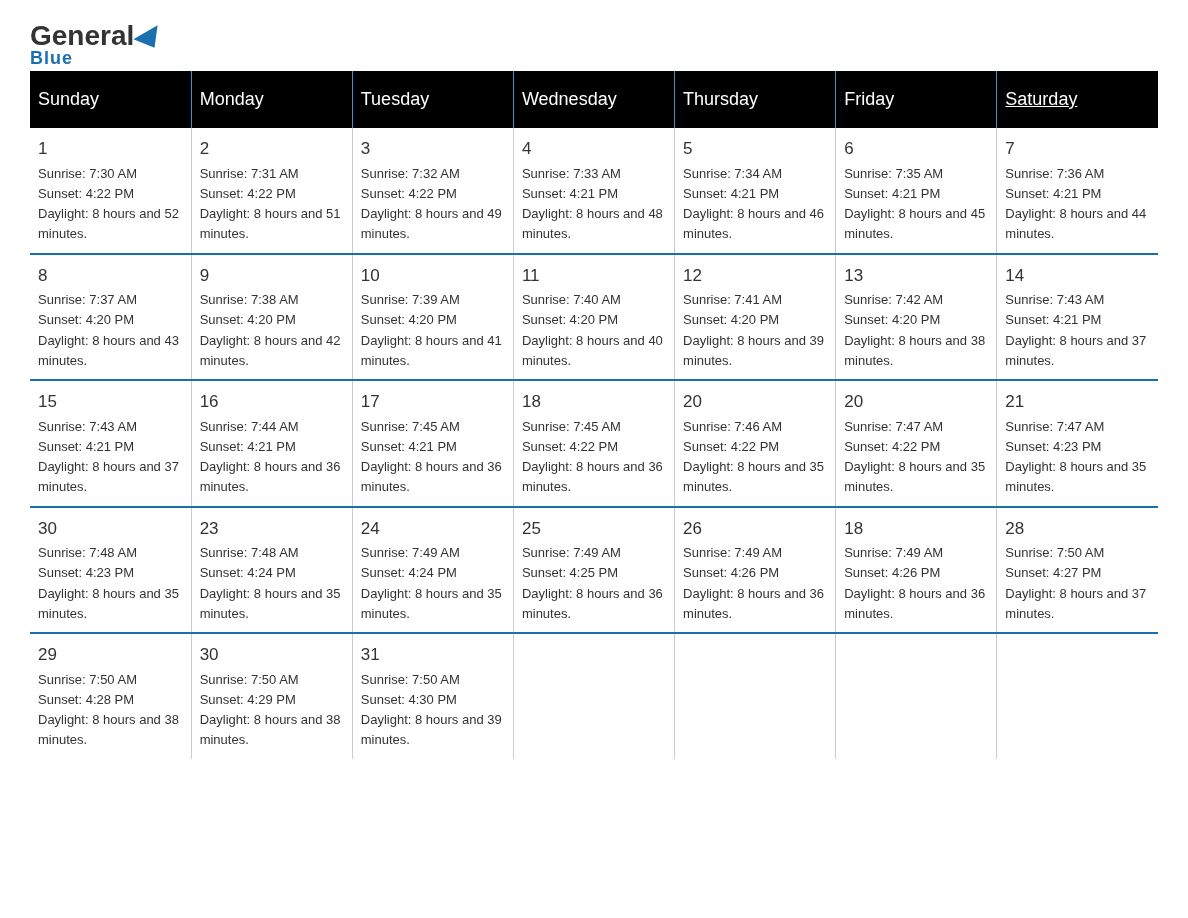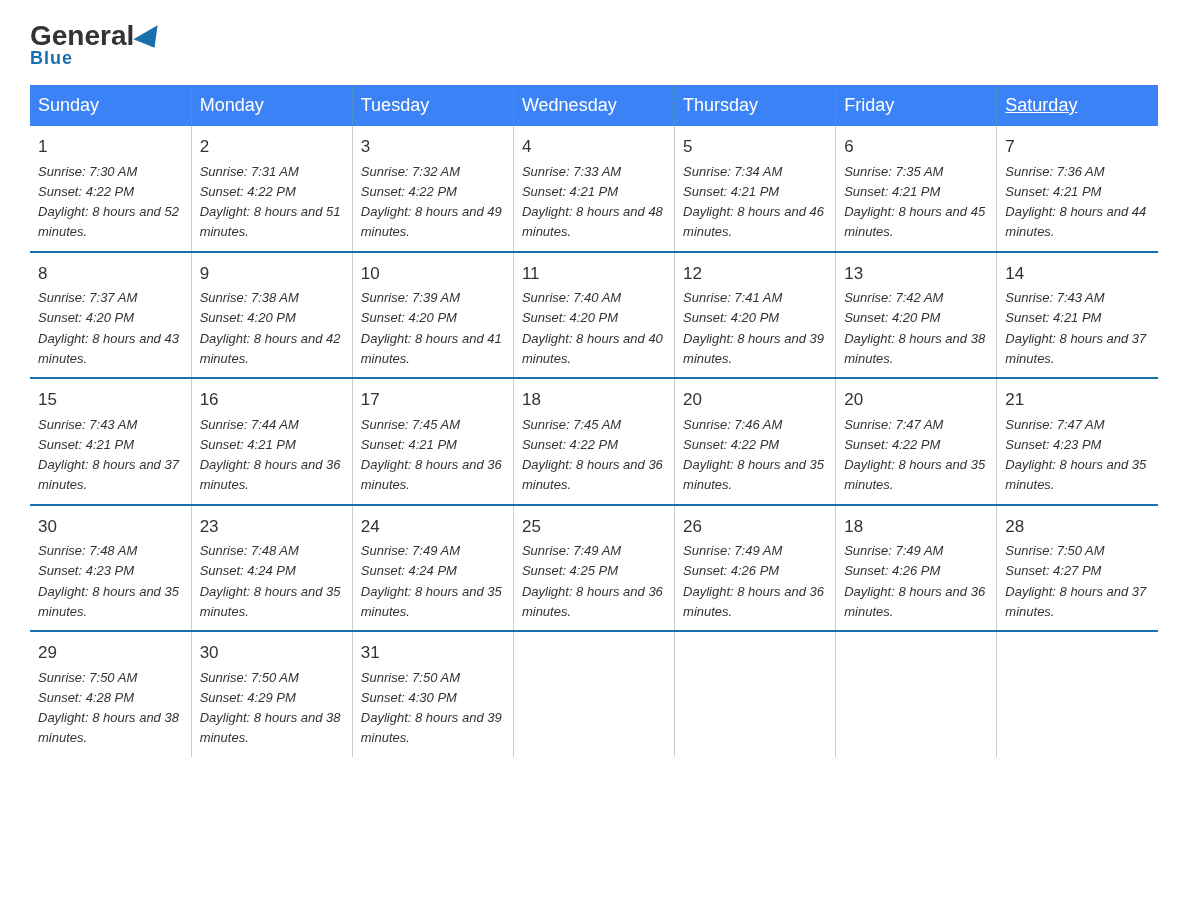--- a/index.html
+++ b/index.html
@@ -8,21 +8,21 @@
       background: #fff;
       color: #333;
       padding: 20px 30px;
       width: 1188px;
       min-height: 918px;
     }
     .header {
       display: flex;
       justify-content: space-between;
       align-items: center;
-      margin-bottom: 16px;
+      margin-bottom: 2px;
     }
     .logo {
       display: flex;
       flex-direction: column;
       align-items: flex-start;
     }
     .logo-text {
       display: flex;
       align-items: center;
       font-size: 28px;
@@ -63,23 +63,23 @@
       font-size: 20px;
       color: #555;
       margin-top: 4px;
     }
     table {
       width: 100%;
       border-collapse: collapse;
       table-layout: fixed;
     }
     thead th {
-      background-color: #3b82f6;
+      background-color: #000000;
       color: #fff;
-      padding: 10px 8px;
+      padding: 18px 8px;
       font-size: 18px;
       font-weight: normal;
       text-align: left;
       border-right: 1px solid #4a8fc7;
     }
     thead th:last-child { border-right: none; text-decoration: underline; }
     tbody tr {
       border-bottom: 2px solid #1a6faf;
     }
     tbody td {
@@ -94,21 +94,20 @@
     .day-number {
       font-size: 17px;
       font-weight: normal;
       display: block;
       margin-bottom: 2px;
     }
     .day-info {
       font-size: 13px;
       color: #333;
       line-height: 1.55;
-      font-style: italic;
     }
     tbody tr:last-child { border-bottom: none; margin-top: 9px; }
   </style>
 </head>
 <body>
 
 <div class="header">
   <div class="logo">
     <div class="logo-text">
       <span class="logo-general">General</span>

